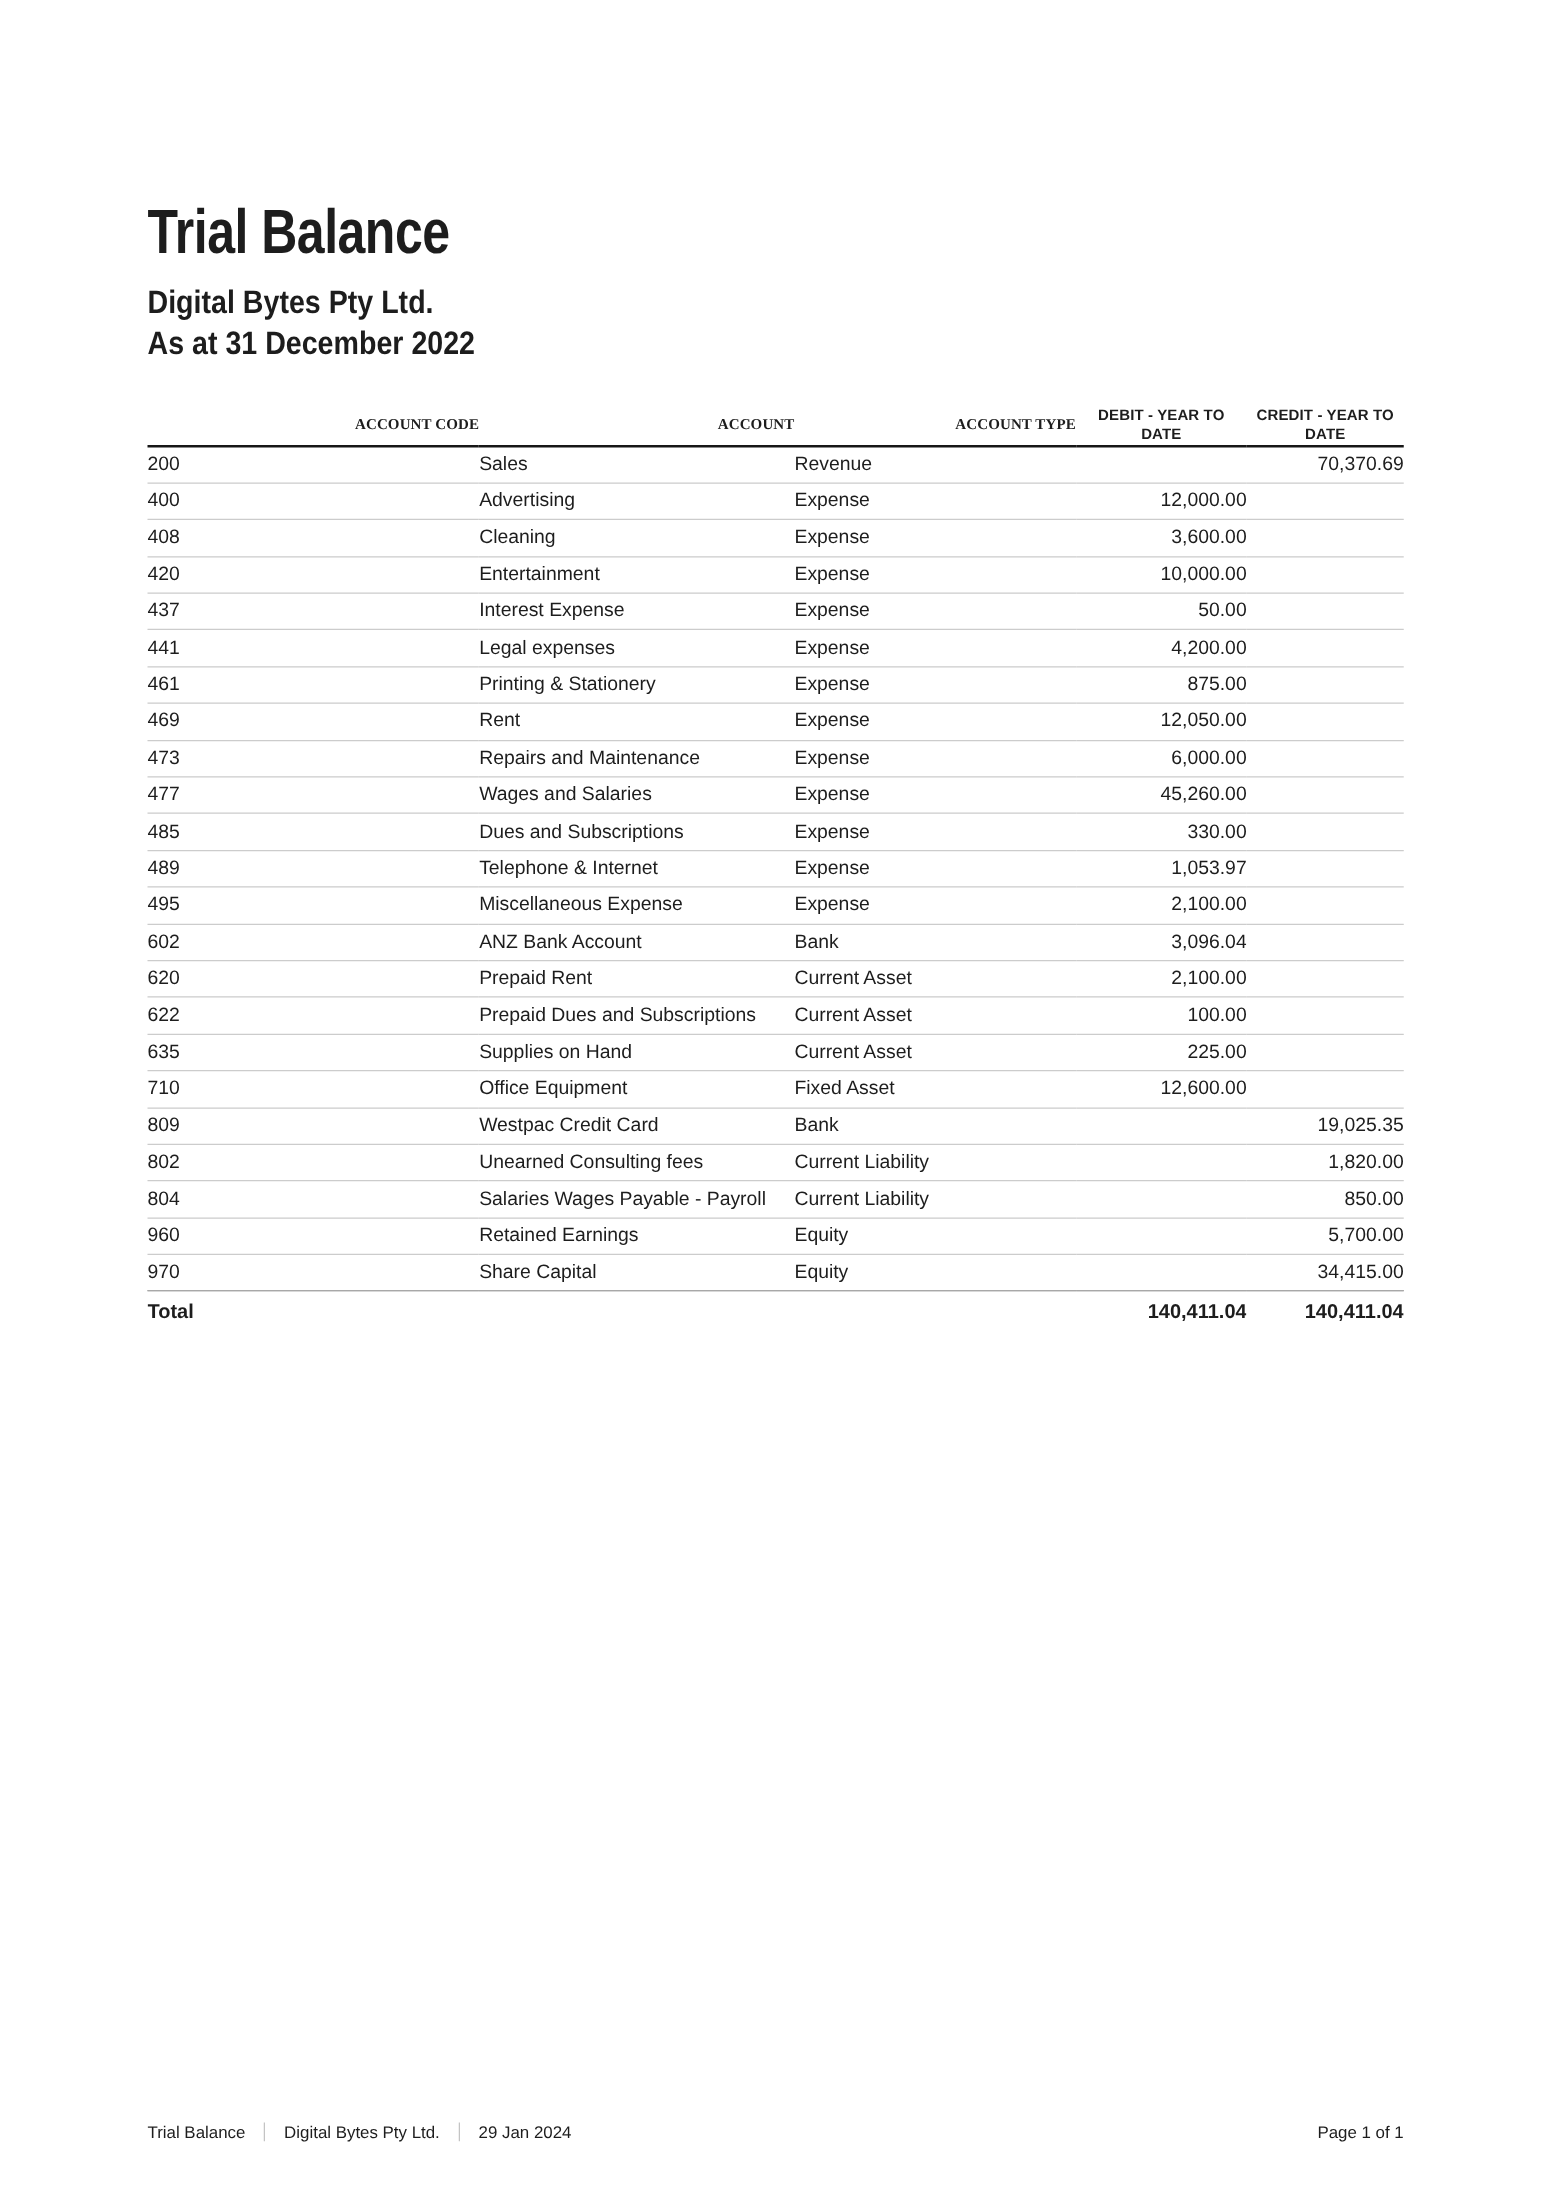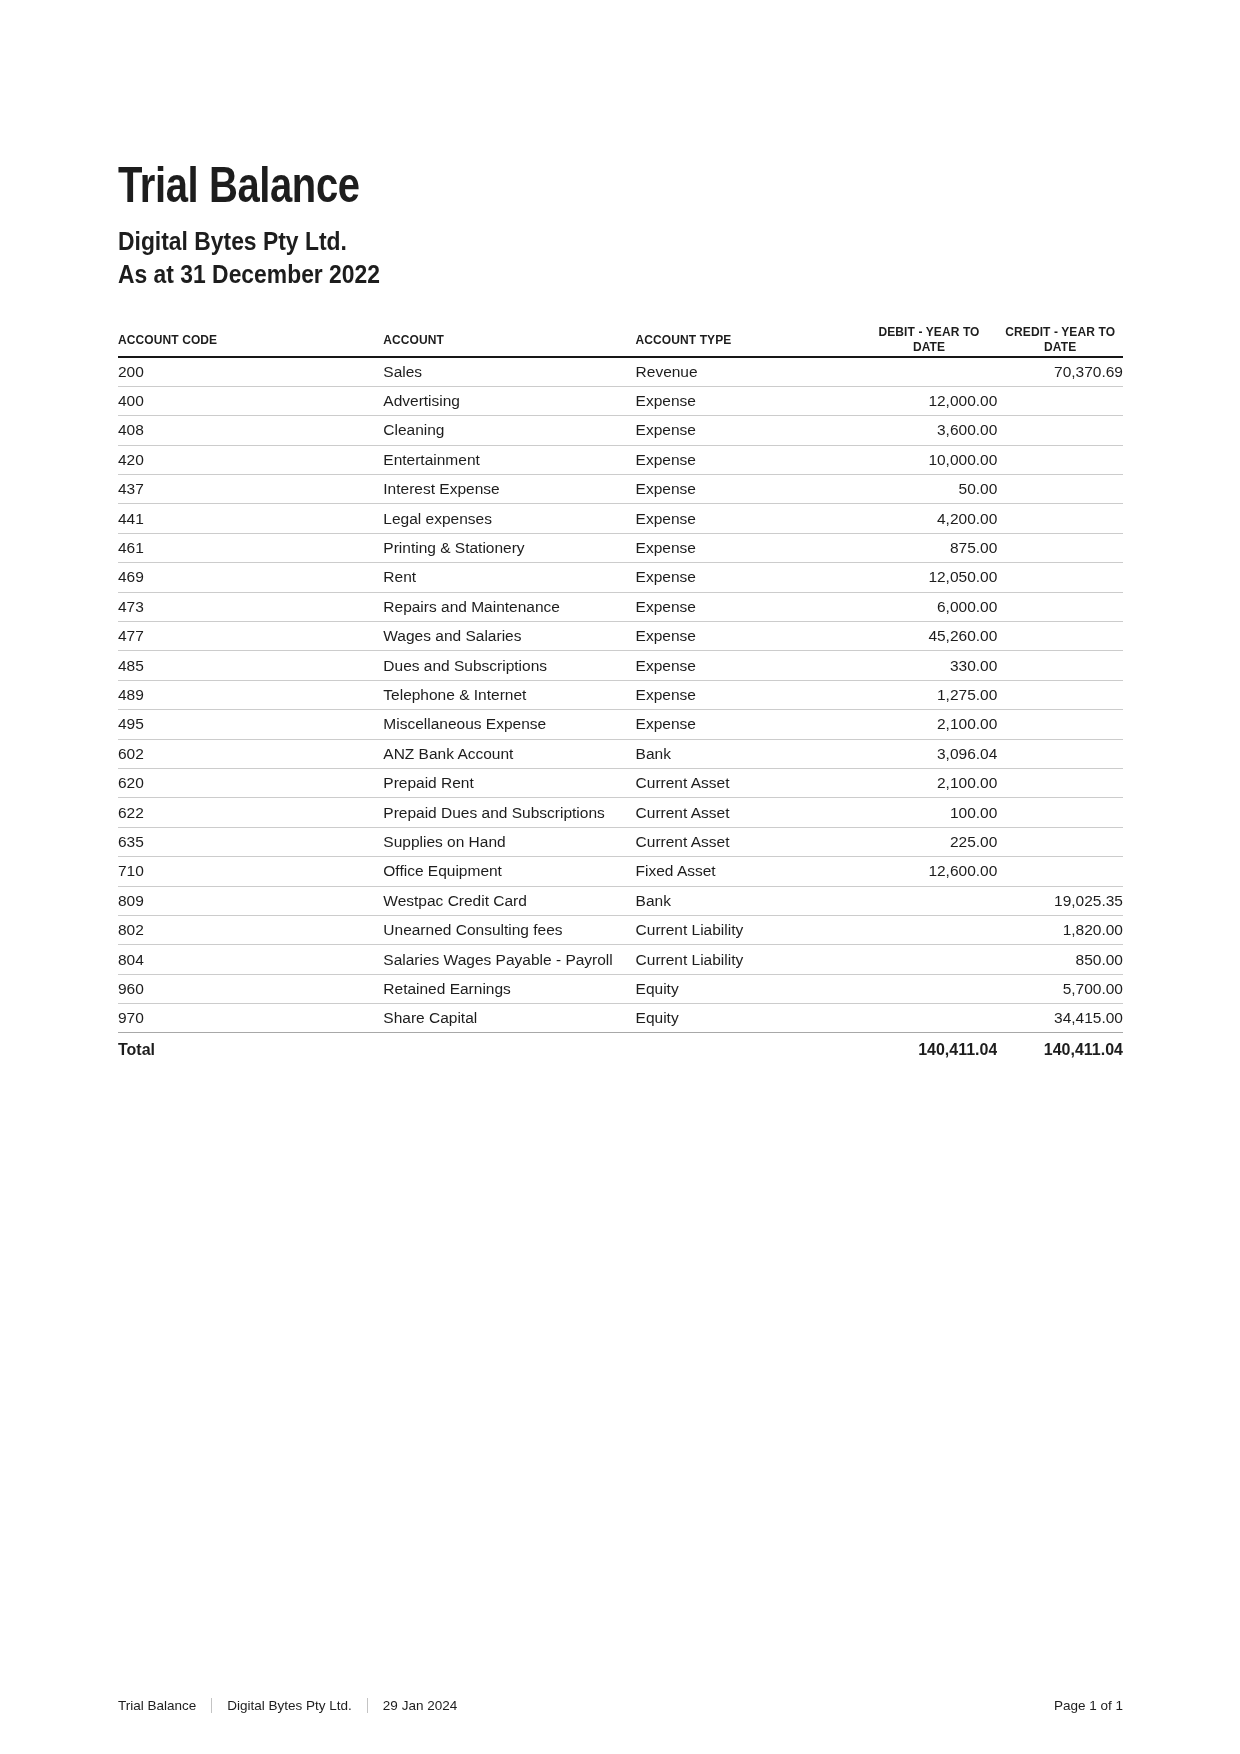--- a/index.html
+++ b/index.html
@@ -52,21 +52,21 @@
   }
   th {
     font-size: 12px;
     font-weight: 700;
     padding: 0;
     height: 34px;
     vertical-align: middle;
     border-bottom: 2px solid var(--header-rule);
     letter-spacing: 0.1px;
   }
-  .th-left { text-align: left; }
+  .th-left { text-align: right; font-family: Liberation Serif, serif; }
   .th-right {
     white-space: pre-line;
     line-height: 15px;
     vertical-align: middle;
   }
   td {
     font-size: 15.5px;
     padding: 0;
     height: 29.4px;
     vertical-align: middle;
@@ -206,21 +206,21 @@
     <td>485</td>
     <td>Dues and Subscriptions</td>
     <td>Expense</td>
     <td class="num">330.00</td>
     <td class="num"></td>
   </tr>
         <tr>
     <td>489</td>
     <td>Telephone &amp; Internet</td>
     <td>Expense</td>
-    <td class="num">1,275.00</td>
+    <td class="num">1,053.97</td>
     <td class="num"></td>
   </tr>
         <tr>
     <td>495</td>
     <td>Miscellaneous Expense</td>
     <td>Expense</td>
     <td class="num">2,100.00</td>
     <td class="num"></td>
   </tr>
         <tr>

